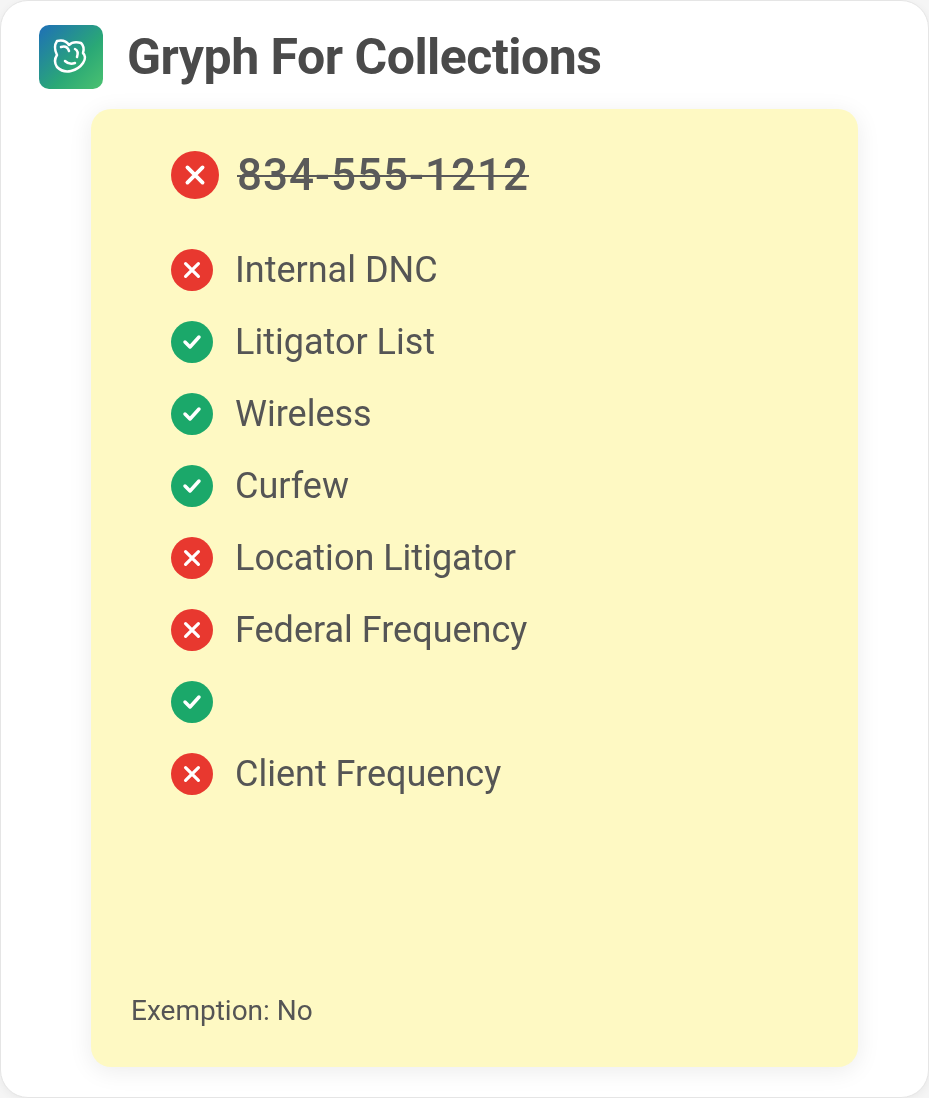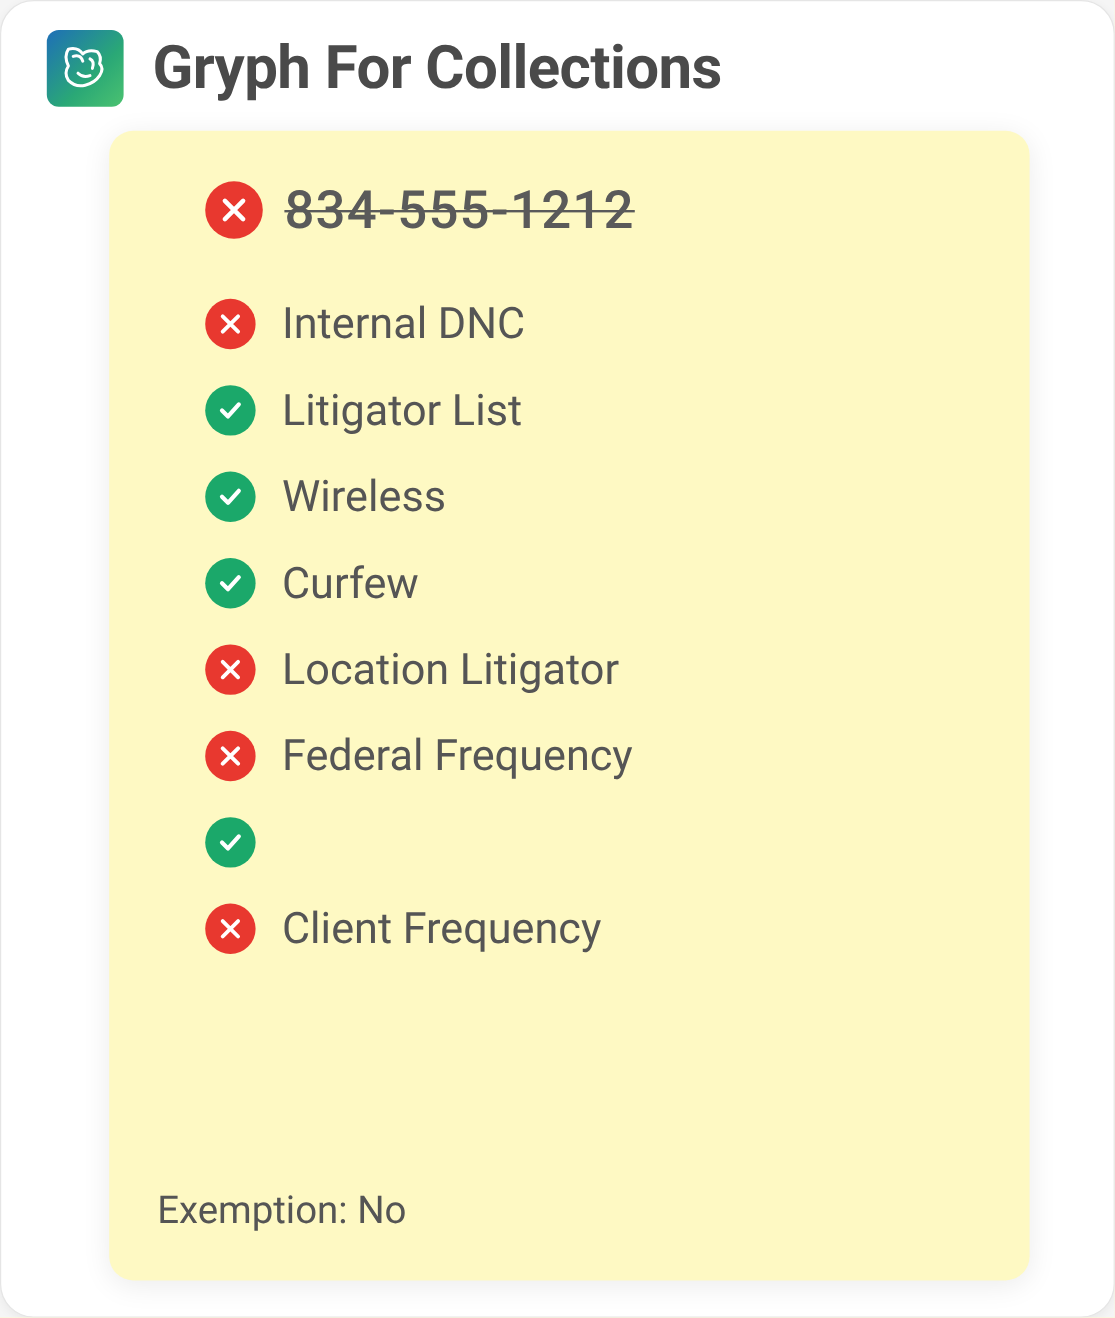--- a/index.html
+++ b/index.html
@@ -110,21 +110,21 @@
     .status-pass {
       background: #1ba86a;
     }
     .check-label {
       font-size: 36px;
       color: #555555;
       font-weight: 400;
     }
     .exemption-row {
       margin-top: 48px;
-      font-size: 32px;
+      font-size: 28px;
       color: #555555;
       margin-left: -40px;
     }
   </style>
 </head>
 <body>
 
 <div class="outer-card">
   <div class="header">
     <div class="logo">

